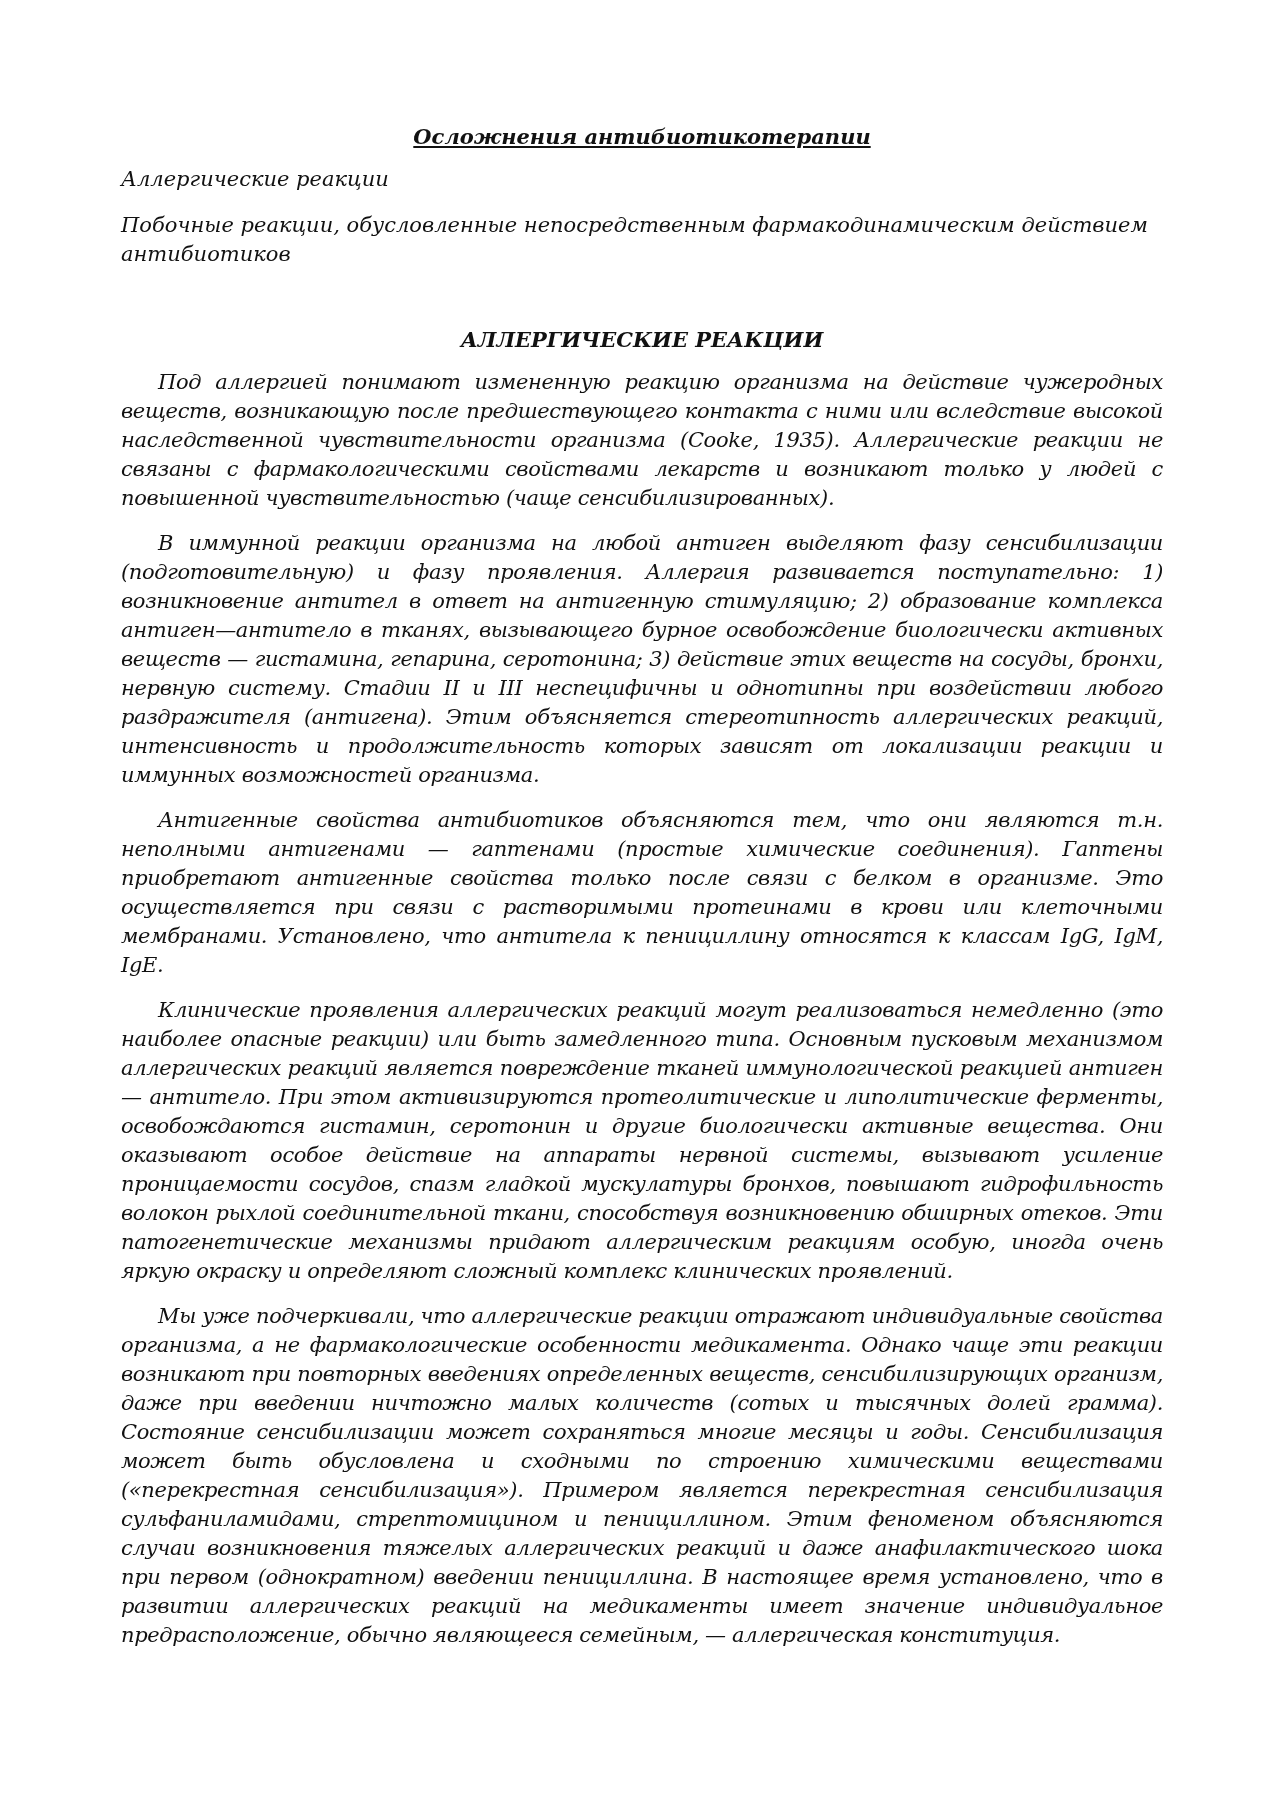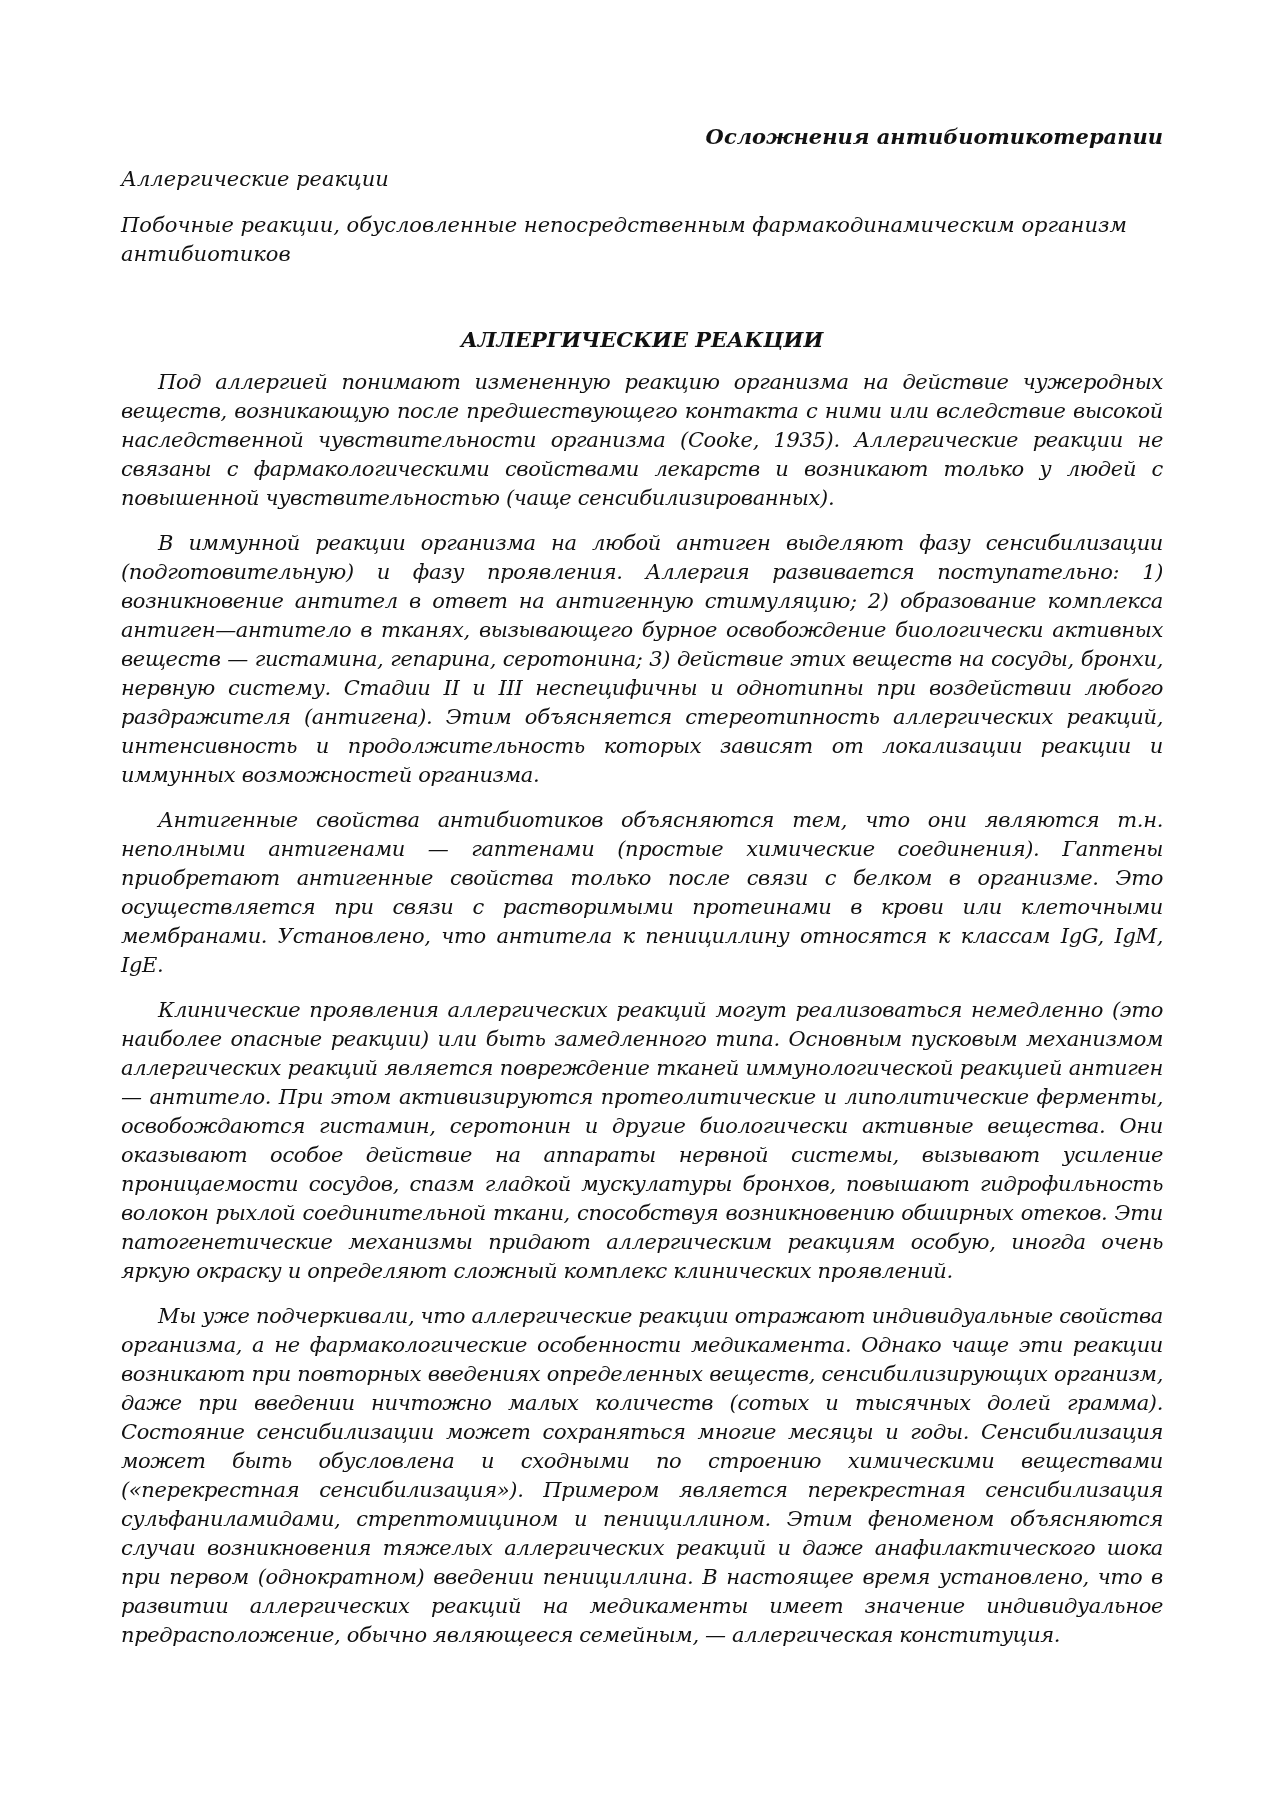--- a/index.html
+++ b/index.html
@@ -11,26 +11,27 @@
     font-family: "DejaVu Serif", "Liberation Serif", serif;
     color: #111111;
   }
   .page {
     position: absolute;
     left: 121px;
     top: 122px;
     width: 1042px;
   }
   .doc-title {
-    text-align: right;
+    text-align: center;
     font-style: italic;
     font-weight: bold;
     font-size: 21px;
     line-height: 29px;
     margin: 0 0 14px 0;
+    text-decoration: underline;
   }
   .toc-item {
     font-style: italic;
     font-size: 21px;
     line-height: 29px;
     margin: 0 0 17px 0;
     text-align: left;
   }
   .section-title {
     text-align: center;
@@ -50,21 +51,21 @@
     letter-spacing: -0.35px;
   }
 </style>
 </head>
 <body>
 
 <div class="page">
   <p class="doc-title">Осложнения антибиотикотерапии</p>
 
   <p class="toc-item">Аллергические реакции</p>
-  <p class="toc-item">Побочные реакции, обусловленные непосредственным фармакодинамическим организм антибиотиков</p>
+  <p class="toc-item">Побочные реакции, обусловленные непосредственным фармакодинамическим действием антибиотиков</p>
 
   <p class="section-title">АЛЛЕРГИЧЕСКИЕ РЕАКЦИИ</p>
 
   <p class="para">Под аллергией понимают измененную реакцию организма на действие чужеродных веществ, возникающую после предшествующего контакта с ними или вследствие высокой наследственной чувствительности организма (Cooke, 1935). Аллергические реакции не связаны с фармакологическими свойствами лекарств и возникают только у людей с повышенной чувствительностью (чаще сенсибилизированных).</p>
   <p class="para">В иммунной реакции организма на любой антиген выделяют фазу сенсибилизации (подготовительную) и фазу проявления. Аллергия развивается поступательно: 1) возникновение антител в ответ на антигенную стимуляцию; 2) образование комплекса антиген—антитело в тканях, вызывающего бурное освобождение биологически активных веществ — гистамина, гепарина, серотонина; 3) действие этих веществ на сосуды, бронхи, нервную систему. Стадии II и III неспецифичны и однотипны при воздействии любого раздражителя (антигена). Этим объясняется стереотипность аллергических реакций, интенсивность и продолжительность которых зависят от локализации реакции и иммунных возможностей организма.</p>
   <p class="para">Антигенные свойства антибиотиков объясняются тем, что они являются т.н. неполными антигенами — гаптенами (простые химические соединения). Гаптены приобретают антигенные свойства только после связи с белком в организме. Это осуществляется при связи с растворимыми протеинами в крови или клеточными мембранами. Установлено, что антитела к пенициллину относятся к классам IgG, IgM, IgE.</p>
   <p class="para">Клинические проявления аллергических реакций могут реализоваться немедленно (это наиболее опасные реакции) или быть замедленного типа. Основным пусковым механизмом аллергических реакций является повреждение тканей иммунологической реакцией антиген — антитело. При этом активизируются протеолитические и липолитические ферменты, освобождаются гистамин, серотонин и другие биологически активные вещества. Они оказывают особое действие на аппараты нервной системы, вызывают усиление проницаемости сосудов, спазм гладкой мускулатуры бронхов, повышают гидрофильность волокон рыхлой соединительной ткани, способствуя возникновению обширных отеков. Эти патогенетические механизмы придают аллергическим реакциям особую, иногда очень яркую окраску и определяют сложный комплекс клинических проявлений.</p>
   <p class="para">Мы уже подчеркивали, что аллергические реакции отражают индивидуальные свойства организма, а не фармакологические особенности медикамента. Однако чаще эти реакции возникают при повторных введениях определенных веществ, сенсибилизирующих организм, даже при введении ничтожно малых количеств (сотых и тысячных долей грамма). Состояние сенсибилизации может сохраняться многие месяцы и годы. Сенсибилизация может быть обусловлена и сходными по строению химическими веществами («перекрестная сенсибилизация»). Примером является перекрестная сенсибилизация сульфаниламидами, стрептомицином и пенициллином. Этим феноменом объясняются случаи возникновения тяжелых аллергических реакций и даже анафилактического шока при первом (однократном) введении пенициллина. В настоящее время установлено, что в развитии аллергических реакций на медикаменты имеет значение индивидуальное предрасположение, обычно являющееся семейным, — аллергическая конституция.</p>
 </div>
 

